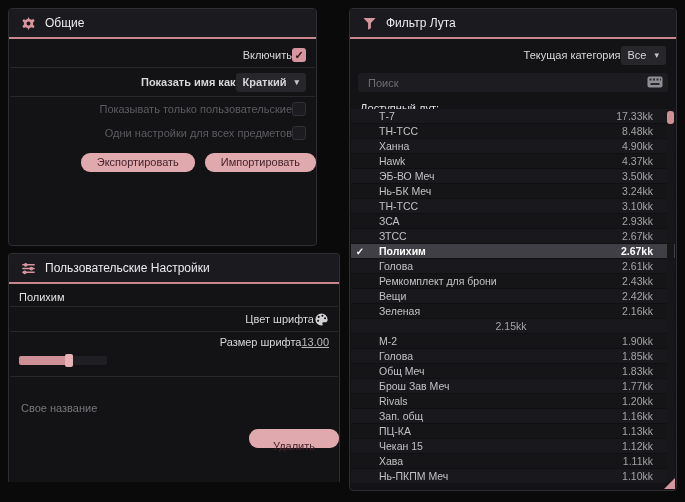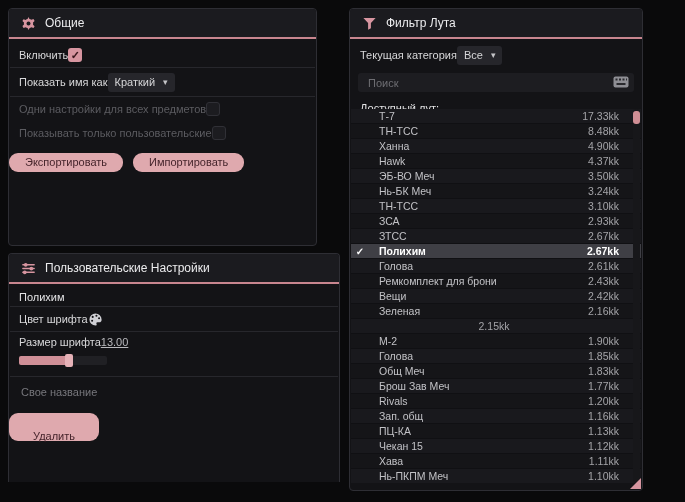--- a/index.html
+++ b/index.html
@@ -3,33 +3,33 @@
 <meta charset="utf-8">
 <style>
   html,body{margin:0;padding:0;background:#070708;}
   #stage{position:relative;width:685px;height:502px;background:#0a0a0b;overflow:hidden;
          font-family:"Liberation Sans",sans-serif;color:#d8d8da;-webkit-font-smoothing:antialiased;}
   .window{position:absolute;background:#131316;border:1px solid #2e2e34;border-radius:4px;box-sizing:border-box;overflow:hidden;}
   .win-header{height:28px;background:#1b1b1f;display:flex;align-items:center;gap:9px;padding:0 12px;
               border-bottom:2px solid #c8868f;font-size:12px;color:#ececee;}
   .win-header svg{flex:0 0 auto;}
   .win-body{position:relative;padding-top:4px;}
-  .row{display:flex;align-items:center;justify-content:flex-start;padding:0 10px;height:24px;font-size:11px;}
-  .row.tall{height:28px;}
+  .row{display:flex;align-items:center;justify-content:flex-end;padding:0 10px;height:24px;font-size:11px;}
+  .row.tall{height:28px;font-weight:bold;}
   .sep{border-top:1px solid #27272c;margin:0 1px;}
   .disabled{color:#5c5c61;}
   .checkbox{width:14px;height:14px;border-radius:3px;box-sizing:border-box;display:flex;align-items:center;justify-content:center;}
   .checkbox.checked{background:#d795a0;color:#3a161c;font-size:11px;font-weight:bold;line-height:1;}
   .checkbox.empty{background:#1c1c20;border:1px solid #303036;}
   .combo{background:#26262b;border-radius:3px;height:19px;display:flex;align-items:center;gap:8px;
          padding:0 7px;font-size:11px;color:#d6d6d8;}
   .combo .chev{font-size:9px;color:#c4c4c8;}
   .btn{background:#dfa9ae;color:#45242b;border:none;border-radius:9px;font-size:11px;
        font-family:"Liberation Sans",sans-serif;height:19px;padding:0 16px;line-height:19px;}
-  .btn-row{display:flex;justify-content:flex-start;gap:10px;margin-top:8px;}
+  .btn-row{display:flex;justify-content:flex-end;gap:10px;margin-top:8px;}
   .item-label{padding:0 10px;height:18px;display:flex;align-items:center;font-size:11px;color:#e3e3e5;}
   .value-text{color:#b9b9bd;text-decoration:underline;}
   .slider-wrap{padding:0 10px;height:16px;display:flex;align-items:center;}
   .slider{position:relative;width:88px;height:9px;background:#202024;border-radius:2px;}
   .slider .fill{position:absolute;left:0;top:0;height:100%;width:50px;background:#cf8f97;border-radius:2px;}
   .slider .handle{position:absolute;left:46px;top:-2px;width:8px;height:13px;background:#e6b2b8;border-radius:2px;}
   .text-input{display:flex;align-items:center;height:22px;padding:0 10px;}
   .text-input input{flex:1;background:transparent;border:none;outline:none;font-size:11px;
         font-family:"Liberation Sans",sans-serif;color:#d8d8da;}
   .text-input input::placeholder{color:#77777c;}
@@ -49,21 +49,21 @@
   .row-name{flex:1;padding-left:10px;color:#c2c2c6;white-space:nowrap;overflow:hidden;}
   .loot-row.selected .row-name{color:#ffffff;}
   .row-value{flex:0 0 auto;padding-right:22px;color:#a4a4a8;}
   .loot-row.selected .row-value{color:#ffffff;}
   #scrollbar{position:absolute;right:2px;top:100px;bottom:7px;width:7px;background:#17171a;border-radius:3px;}
   #scroll-thumb{position:absolute;left:0;top:2px;width:7px;height:13px;background:#d08e95;border-radius:3px;}
   #resize-grip{position:absolute;right:1px;bottom:1px;width:0;height:0;
                border-left:11px solid transparent;border-bottom:11px solid #d795a0;}
   #win-general{left:8px;top:8px;width:309px;height:238px;}
   #win-custom{left:8px;top:253px;width:332px;height:229px;border-bottom:none;border-radius:4px 4px 0 0;}
-  #win-filter{left:349px;top:8px;width:294px;height:483px;}
+  #win-filter{left:349px;top:8px;width:328px;height:483px;}
 </style>
 </head>
 <body>
 
 <div id="stage">
 
   <section class="window" id="win-general">
     <header class="win-header">
       <svg width="15" height="15" viewBox="0 0 16 16">
         <path d="M8 1l1 2.2a5 5 0 0 1 2 .9l2.3-.8 1.2 2-1.7 1.7a5 5 0 0 1 0 2.2l1.7 1.7-1.2 2-2.3-.8a5 5 0 0 1-2 .9L8 15l-1-2.2a5 5 0 0 1-2-.9l-2.3.8-1.2-2 1.7-1.7a5 5 0 0 1 0-2.2L1.5 5.4l1.2-2 2.3.8a5 5 0 0 1 2-.9L8 1z" fill="#d795a0"></path>
@@ -81,25 +81,25 @@
       <div class="sep"></div>
       <div class="row tall">
         <span>Показать имя как</span>
         <span class="combo">
           <span>Краткий</span>
           <span class="chev">▾</span>
         </span>
       </div>
       <div class="sep"></div>
       <div class="row disabled">
+        <span>Показывать только пользовательские</span>
+        <span class="checkbox empty"></span>
+      </div>
+      <div class="row disabled">
         <span>Одни настройки для всех предметов</span>
-        <span class="checkbox empty"></span>
-      </div>
-      <div class="row disabled">
-        <span>Показывать только пользовательские</span>
         <span class="checkbox empty"></span>
       </div>
       <div class="btn-row">
         <button class="btn">Экспортировать</button>
         <button class="btn">Импортировать</button>
       </div>
     </div>
   </section>
 
   <section class="window" id="win-custom">
@@ -134,25 +134,25 @@
         <span>Размер шрифта</span>
         <span class="value-text">13.00</span>
       </div>
       <div class="slider-wrap">
         <div class="slider">
           <div class="fill"></div>
           <div class="handle"></div>
         </div>
       </div>
       <div class="sep" style="margin-top:8px"></div>
-      <div class="text-input" style="margin-top:4px">
+      <div class="text-input" style="margin-top:20px">
         <input type="text" placeholder="Свое название" style="">
       </div>
       <div class="btn-row" style="margin-top:10px">
-        <button class="btn" style="padding:14px 24px">Удалить</button>
+        <button class="btn" style="padding:8px 24px">Удалить</button>
       </div>
     </div>
   </section>
 
   <section class="window" id="win-filter">
     <header class="win-header">
       <svg width="15" height="15" viewBox="0 0 16 16">
         <path d="M1.5 2h13l-5 5.5V13l-3 1.7V7.5L1.5 2z" fill="#d795a0"></path>
       </svg>
       <span>Фильтр Лута</span>

